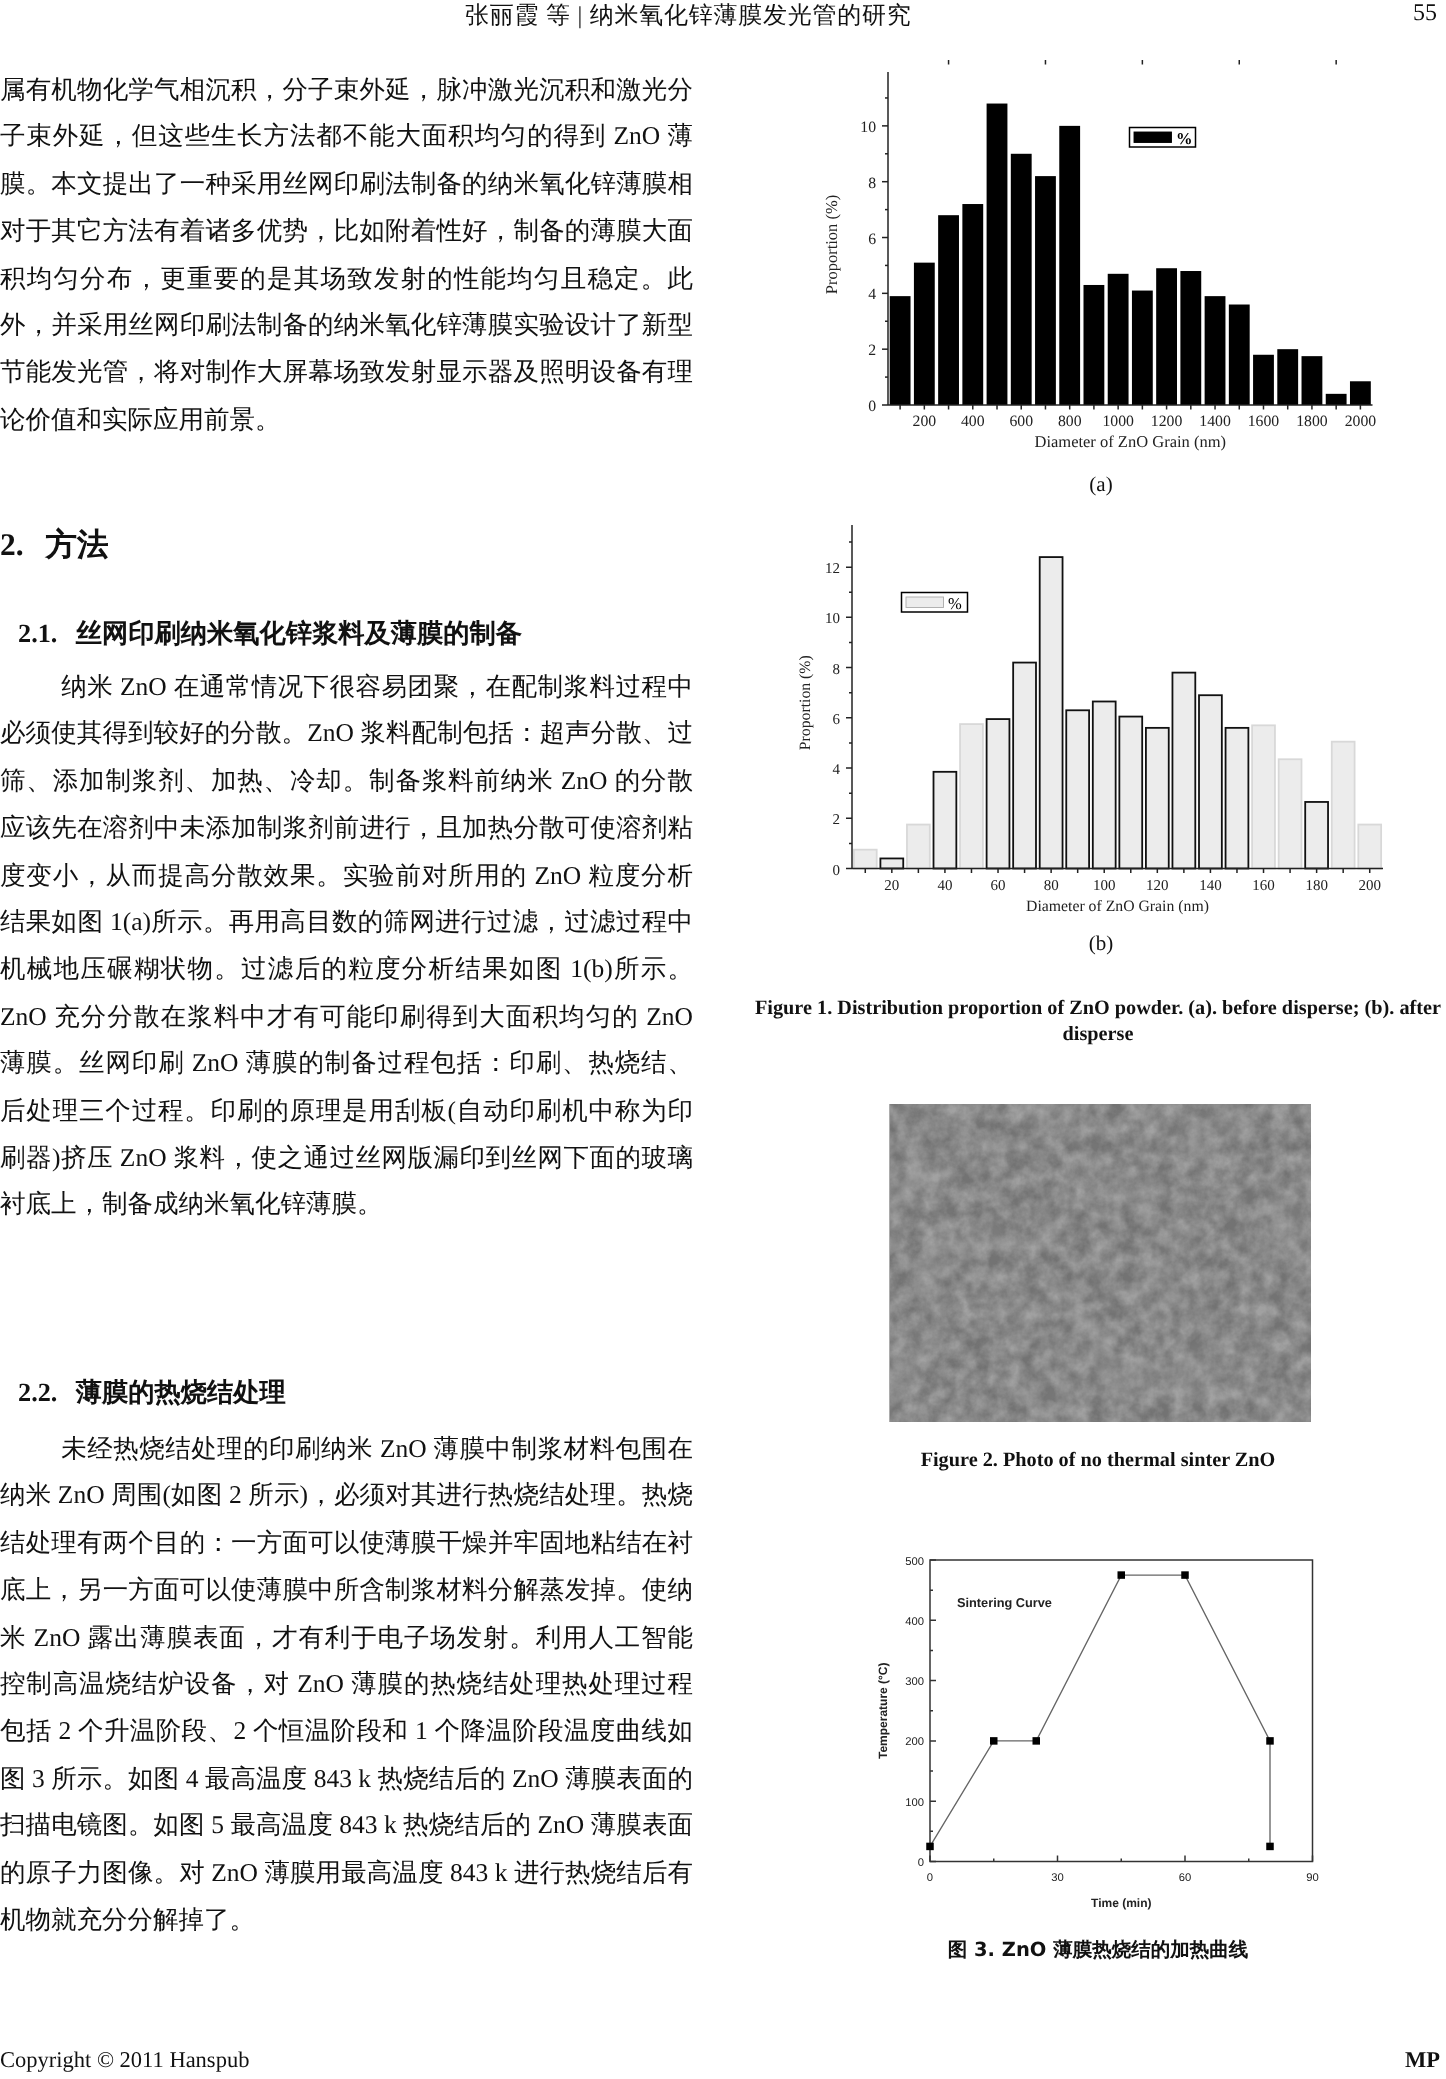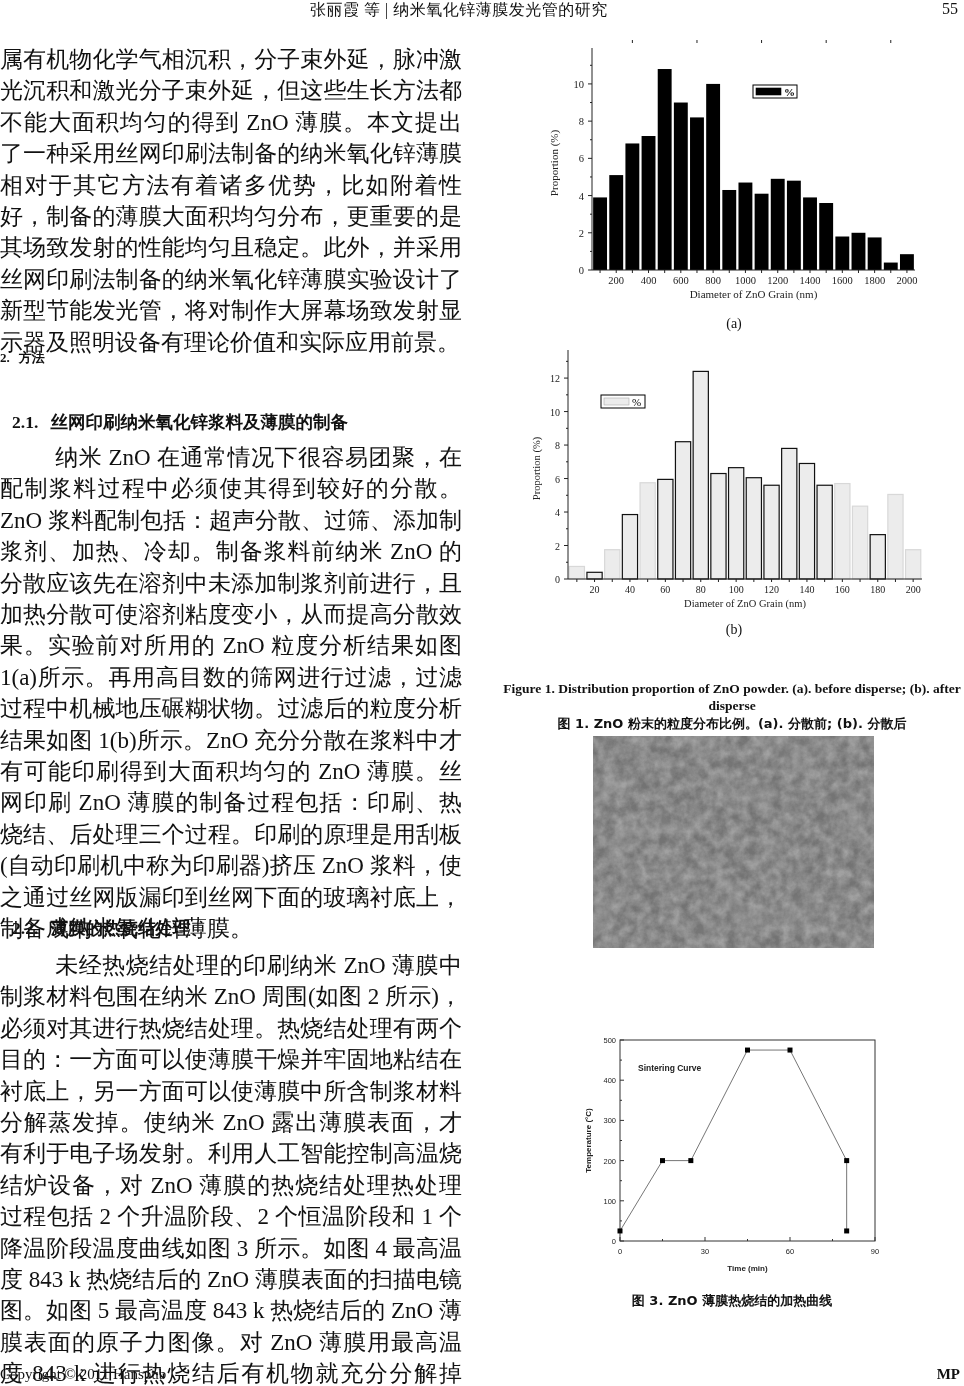--- a/index.html
+++ b/index.html
@@ -2,23 +2,23 @@
 <html><head>
 <meta charset="utf-8">
 <style>
   html,body{margin:0;padding:0;background:#fff;}
   body{width:964px;height:1386px;position:relative;overflow:hidden;color:#111;
        font-family:"Liberation Serif","DejaVu Serif",serif;}
   .header{position:absolute;top:0;left:0;width:964px;height:24px;}
   .header .title{position:absolute;left:310px;top:0;font-size:16px;letter-spacing:0.5px;}
   .header .page{position:absolute;right:6px;top:0;font-size:16px;}
   .left{position:absolute;left:0;top:44px;width:462px;}
-  .para{font-size:23px;line-height:31.4px;text-align:justify;margin:0;}
+  .para{font-size:17px;line-height:31.4px;text-align:justify;margin:0;}
   .para.indent{text-indent:2.4em;}
-  .h1{font-family:"DejaVu Sans","Liberation Sans",sans-serif;font-weight:bold;font-size:13px;margin:0;position:absolute;left:0;}
+  .h1{font-family:"DejaVu Sans","Liberation Sans",sans-serif;font-weight:bold;font-size:21px;margin:0;position:absolute;left:0;}
   .h2{font-family:"DejaVu Sans","Liberation Sans",sans-serif;font-weight:bold;font-size:17.5px;margin:12px;position:absolute;left:0;}
   .h-num{font-family:"Liberation Serif",serif;}
   .block{position:absolute;left:0;width:462px;}
   .fig{position:absolute;}
   .sublabel{position:absolute;font-size:14px;text-align:center;width:40px;}
   .caption{position:absolute;left:500px;width:464px;text-align:center;font-weight:bold;font-size:13.5px;line-height:17px;}
   .caption .zh{font-family:"DejaVu Sans","Liberation Sans",sans-serif;font-weight:bold;font-size:13px;}
   .sem{position:absolute;left:593px;top:736px;width:281px;height:212px;background:#6d6d6d;overflow:hidden;}
   .footer{position:absolute;left:0;top:1366px;width:964px;font-size:15px;}
   .footer .copy{position:absolute;left:0;text-align:right;}
@@ -216,23 +216,22 @@
     <line x1="36" y1="11.348484848484844" x2="38" y2="11.348484848484844" stroke="#222" stroke-width="1"></line>
     <text x="30" y="32.090909090909065" font-size="10" text-anchor="end" fill="#222">12</text>
     <text x="215" y="257" font-size="10.5" text-anchor="middle" fill="#222">Diameter of  ZnO Grain (nm)</text>
     <text x="0" y="0" font-size="10.5" text-anchor="middle" fill="#222" transform="translate(10,118.5) rotate(-90)">Proportion (%)</text>
     <rect x="71" y="45" width="44" height="13" fill="#fff" stroke="#000" stroke-width="1"></rect>
     <rect x="74" y="48" width="25" height="7" fill="#ececec" stroke="#aaa" stroke-width="0.6"></rect>
     <text x="102" y="56" font-size="11" fill="#000" font-weight="normal">%</text>
   </svg>
 <div class="sublabel" style="left:714px;top:622px">(b)</div>
 
-<div class="caption" style="top:680px">
+<div class="caption" style="top:663px">
   <div>Figure 1. Distribution proportion of ZnO powder. (a). before disperse; (b). after disperse</div>
-  <div class="zh" style="margin-top:1px">图 1. ZnO 粉末的粒度分布比例。(a).  分散前; (b).  分散后</div>
 </div>
 
 <div class="sem">
   <svg width="281" height="212">
     <defs>
       <filter id="grain" x="0" y="0" width="100%" height="100%">
         <feTurbulence type="fractalNoise" baseFrequency="0.09" numOctaves="4" seed="7"></feTurbulence>
         <feColorMatrix type="matrix" values="0 0 0 0 0.42  0 0 0 0 0.42  0 0 0 0 0.42  0 0 0 -1.6 1.25"></feColorMatrix>
       </filter>
       <filter id="grain2" x="0" y="0" width="100%" height="100%">
@@ -240,20 +239,21 @@
         <feColorMatrix type="matrix" values="0 0 0 0 0.25  0 0 0 0 0.25  0 0 0 0 0.25  0 0 0 1.8 -0.9"></feColorMatrix>
       </filter>
     </defs>
     <rect width="281" height="212" fill="#737373"></rect>
     <rect width="281" height="212" filter="url(#grain2)"></rect>
     <rect width="281" height="212" filter="url(#grain)" opacity="0.8"></rect>
   </svg>
 </div>
 
 <div class="caption" style="top:964px">
+  <div>Figure 2. Photo of no thermal sinter ZnO</div>
 </div>
 
 <svg class="fig sans" id="fig3" style="left:575px;top:1030px" width="320" height="250">
     <rect x="45" y="10" width="255" height="201" fill="none" stroke="#333" stroke-width="1"></rect>
     <line x1="45" y1="211" x2="45" y2="207" stroke="#333"></line>
     <line x1="87.5" y1="211" x2="87.5" y2="209" stroke="#333"></line>
     <text x="45" y="224" font-size="7.5" text-anchor="middle" fill="#222">0</text>
     <line x1="130" y1="211" x2="130" y2="207" stroke="#333"></line>
     <line x1="172.5" y1="211" x2="172.5" y2="209" stroke="#333"></line>
     <text x="130" y="224" font-size="7.5" text-anchor="middle" fill="#222">30</text>

